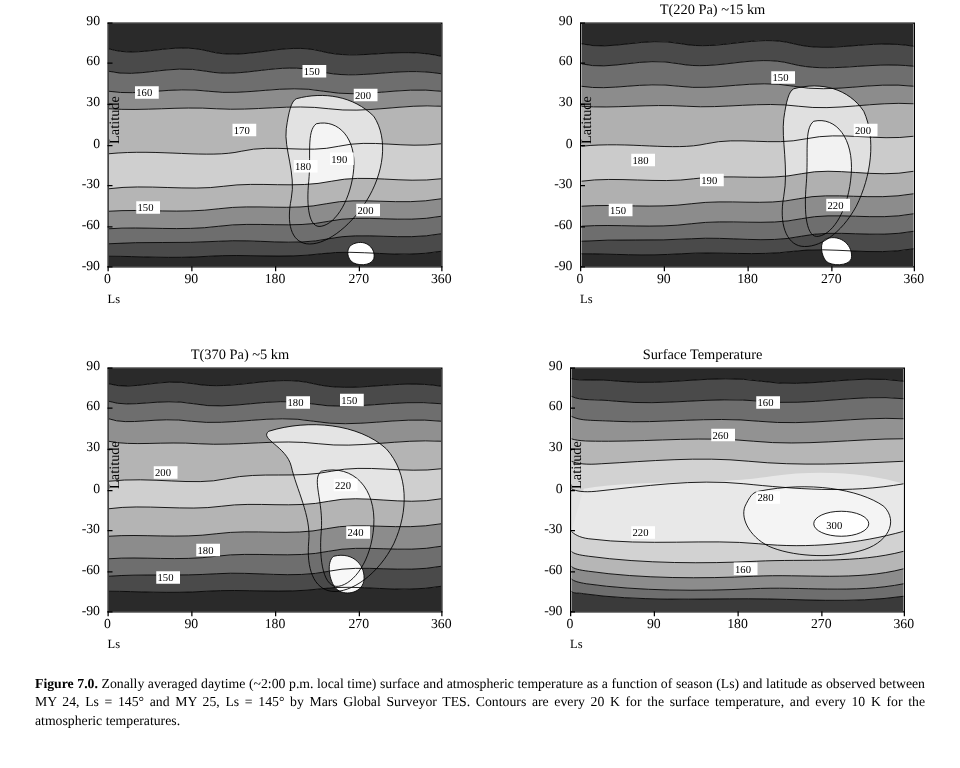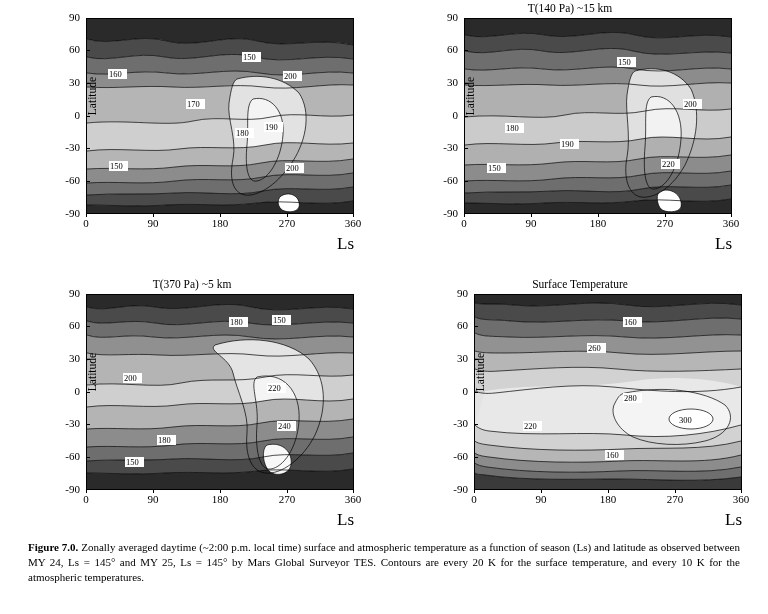--- a/index.html
+++ b/index.html
@@ -63,22 +63,22 @@
     text-align: center;
     font-size: 11.5px;
     transform: rotate(-90deg);
     transform-origin: center center;
   }
   .x-axis-label {
     position: absolute;
     left: 0;
     top: 216px;
     width: 268px;
-    text-align: right;
-    font-size: 17px;
+    text-align: left;
+    font-size: 10px;
   }
   .tick-x {
     position: absolute;
     top: 199px;
     font-size: 11px;
     text-align: center;
     width: 40px;
     margin-left: -20px;
   }
   .tick-y {
@@ -219,21 +219,21 @@
       <div class="tickmark-y" style="top:32px;"></div>
       <div class="tickmark-y" style="top:65px;"></div>
       <div class="tickmark-y" style="top:98px;"></div>
       <div class="tickmark-y" style="top:130px;"></div>
       <div class="tickmark-y" style="top:163px;"></div>
       <div class="tickmark-y" style="top:195px;"></div>
     </div>
   </div>
 
   <div class="panel" style="left:390px; top:2px;">
-    <div class="panel-title">T(140 Pa) ~15 km</div>
+    <div class="panel-title">T(220 Pa) ~15 km</div>
     <div class="plot-wrap">
       <div class="plot-frame">
         <svg width="266" height="194" viewBox="0 0 266 194">
           <defs>
               <clipPath id="clip1">
                 <rect x="0" y="0" width="266" height="194"></rect>
               </clipPath>
             </defs>
           <g clip-path="url(#clip1)">
             <rect x="0" y="0" width="266" height="194" fill="#eeeeee"></rect>
@@ -394,21 +394,21 @@
       <div class="tickmark-y" style="top:0px;"></div>
       <div class="tickmark-y" style="top:32px;"></div>
       <div class="tickmark-y" style="top:65px;"></div>
       <div class="tickmark-y" style="top:98px;"></div>
       <div class="tickmark-y" style="top:130px;"></div>
       <div class="tickmark-y" style="top:163px;"></div>
       <div class="tickmark-y" style="top:195px;"></div>
     </div>
   </div>
 
-  <div class="panel" style="left:400px; top:278px;">
+  <div class="panel" style="left:382px; top:278px;">
     <div class="panel-title">Surface Temperature</div>
     <div class="plot-wrap">
       <div class="plot-frame">
         <svg width="266" height="194" viewBox="0 0 266 194">
           <defs>
               <clipPath id="clip3">
                 <rect x="0" y="0" width="266" height="194"></rect>
               </clipPath>
             </defs>
           <g clip-path="url(#clip3)">

